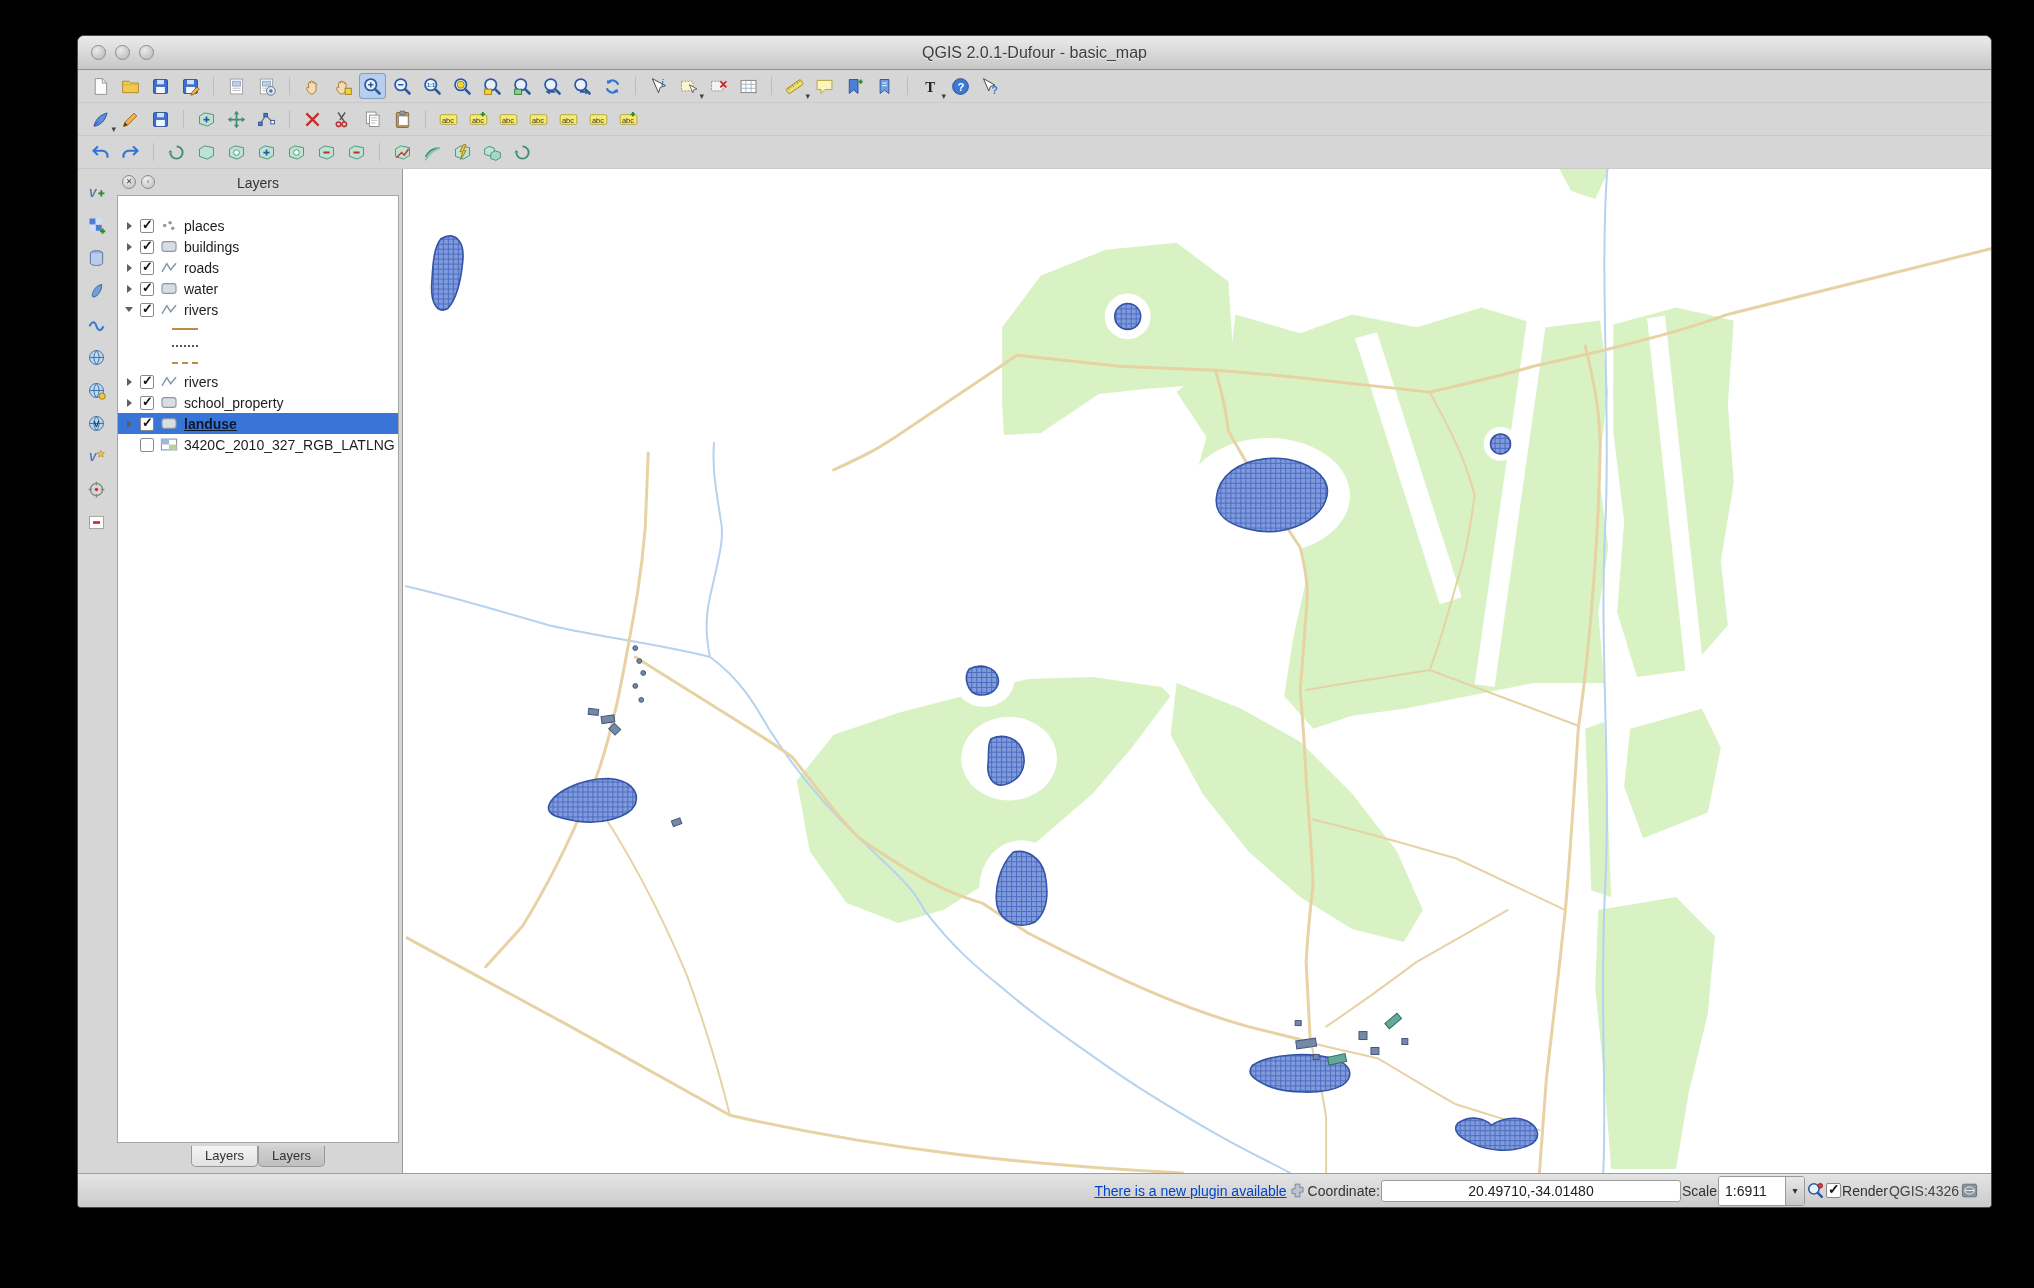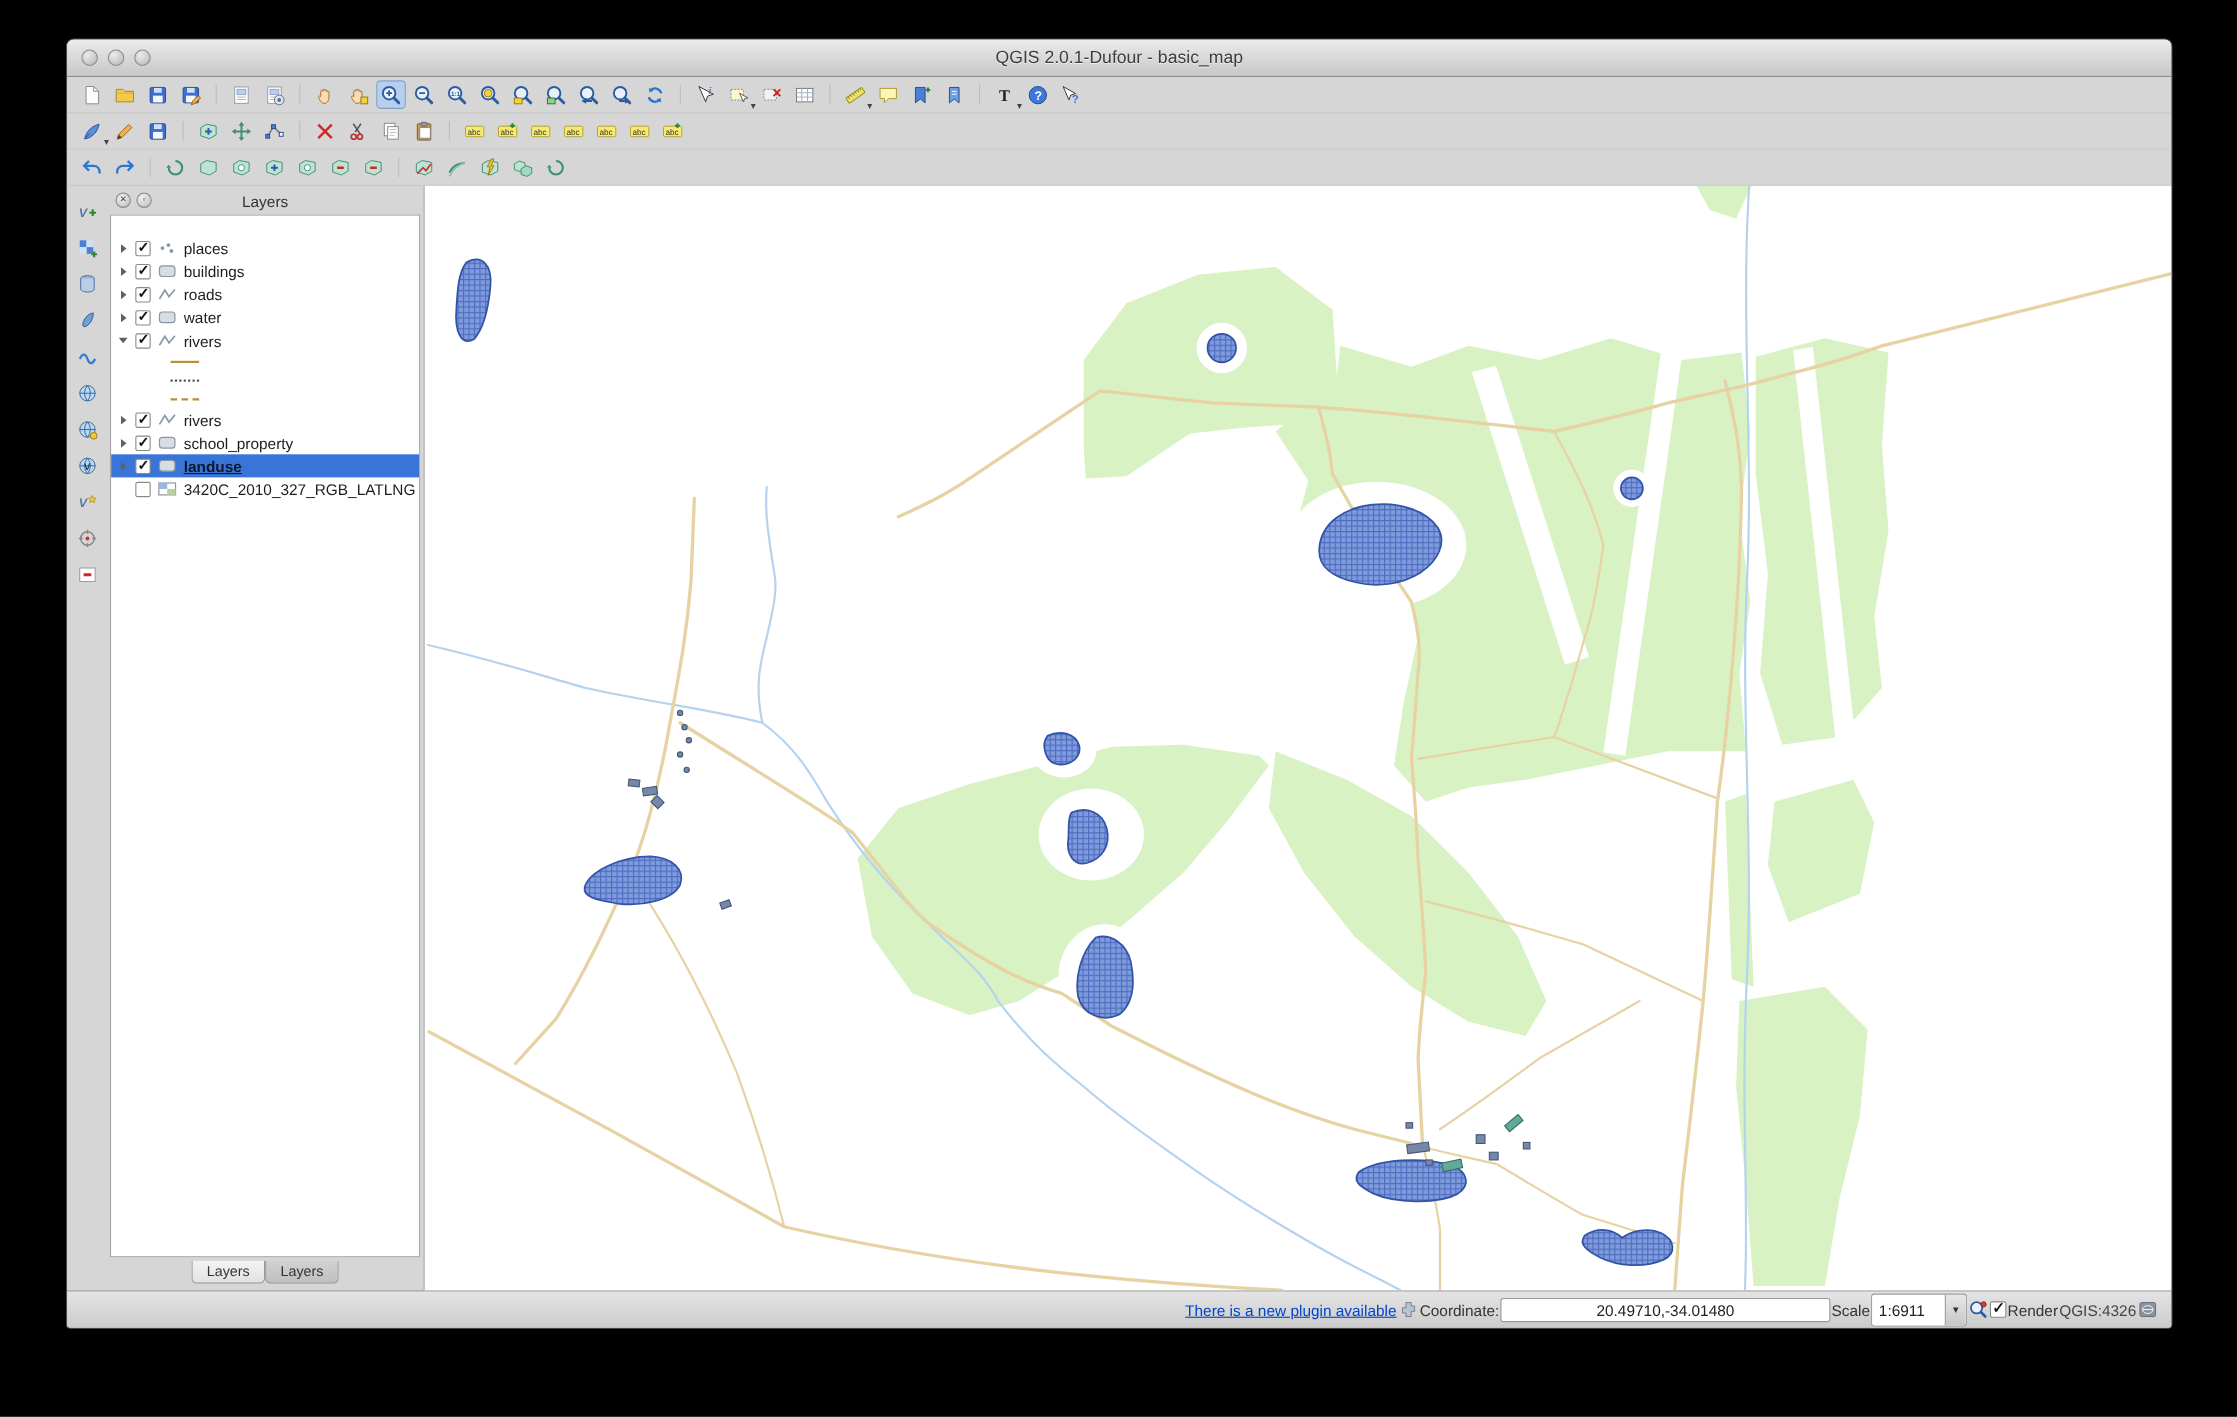--- a/index.html
+++ b/index.html
@@ -3,21 +3,21 @@
 <meta charset="utf-8">
 <style>
   :root{
     --selection-blue:#3875d7; --landuse-green:#d8f2c4; --water-blue:#7f9bdc;
     --water-hatch:#4e6cc0; --water-outline:#3353a8; --road-tan:#e7d2a4;
     --river-blue:#b5d2ef; --link-blue:#0044cc;
   }
   *{box-sizing:border-box;margin:0;padding:0}
   html,body{width:2034px;height:1288px;overflow:hidden}
   body{background:#000;font-family:"Liberation Sans",sans-serif;position:relative}
-  .window{position:absolute;left:60px;top:35px;width:1915px;height:1173px;
+  .window{position:absolute;left:77px;top:35px;width:1915px;height:1173px;
     background:#d6d6d6;border:1px solid #4a4a4a;border-radius:7px 7px 4px 4px;overflow:hidden;
     display:flex;flex-direction:column}
   
   .titlebar{height:34px;flex:none;background:linear-gradient(#ebebeb,#c7c7c7);
     border-bottom:1px solid #8f8f8f;position:relative;display:flex;align-items:center;padding-left:13px;gap:9px}
   .tl{width:15px;height:15px;border-radius:50%;border:1px solid #8e8e8e;
     background:radial-gradient(circle at 35% 30%,#ececec,#b4b4b4)}
   .title{position:absolute;left:0;right:0;text-align:center;font-size:16px;color:#3c3c3c;
     text-shadow:0 1px 0 #f2f2f2;pointer-events:none}
   

